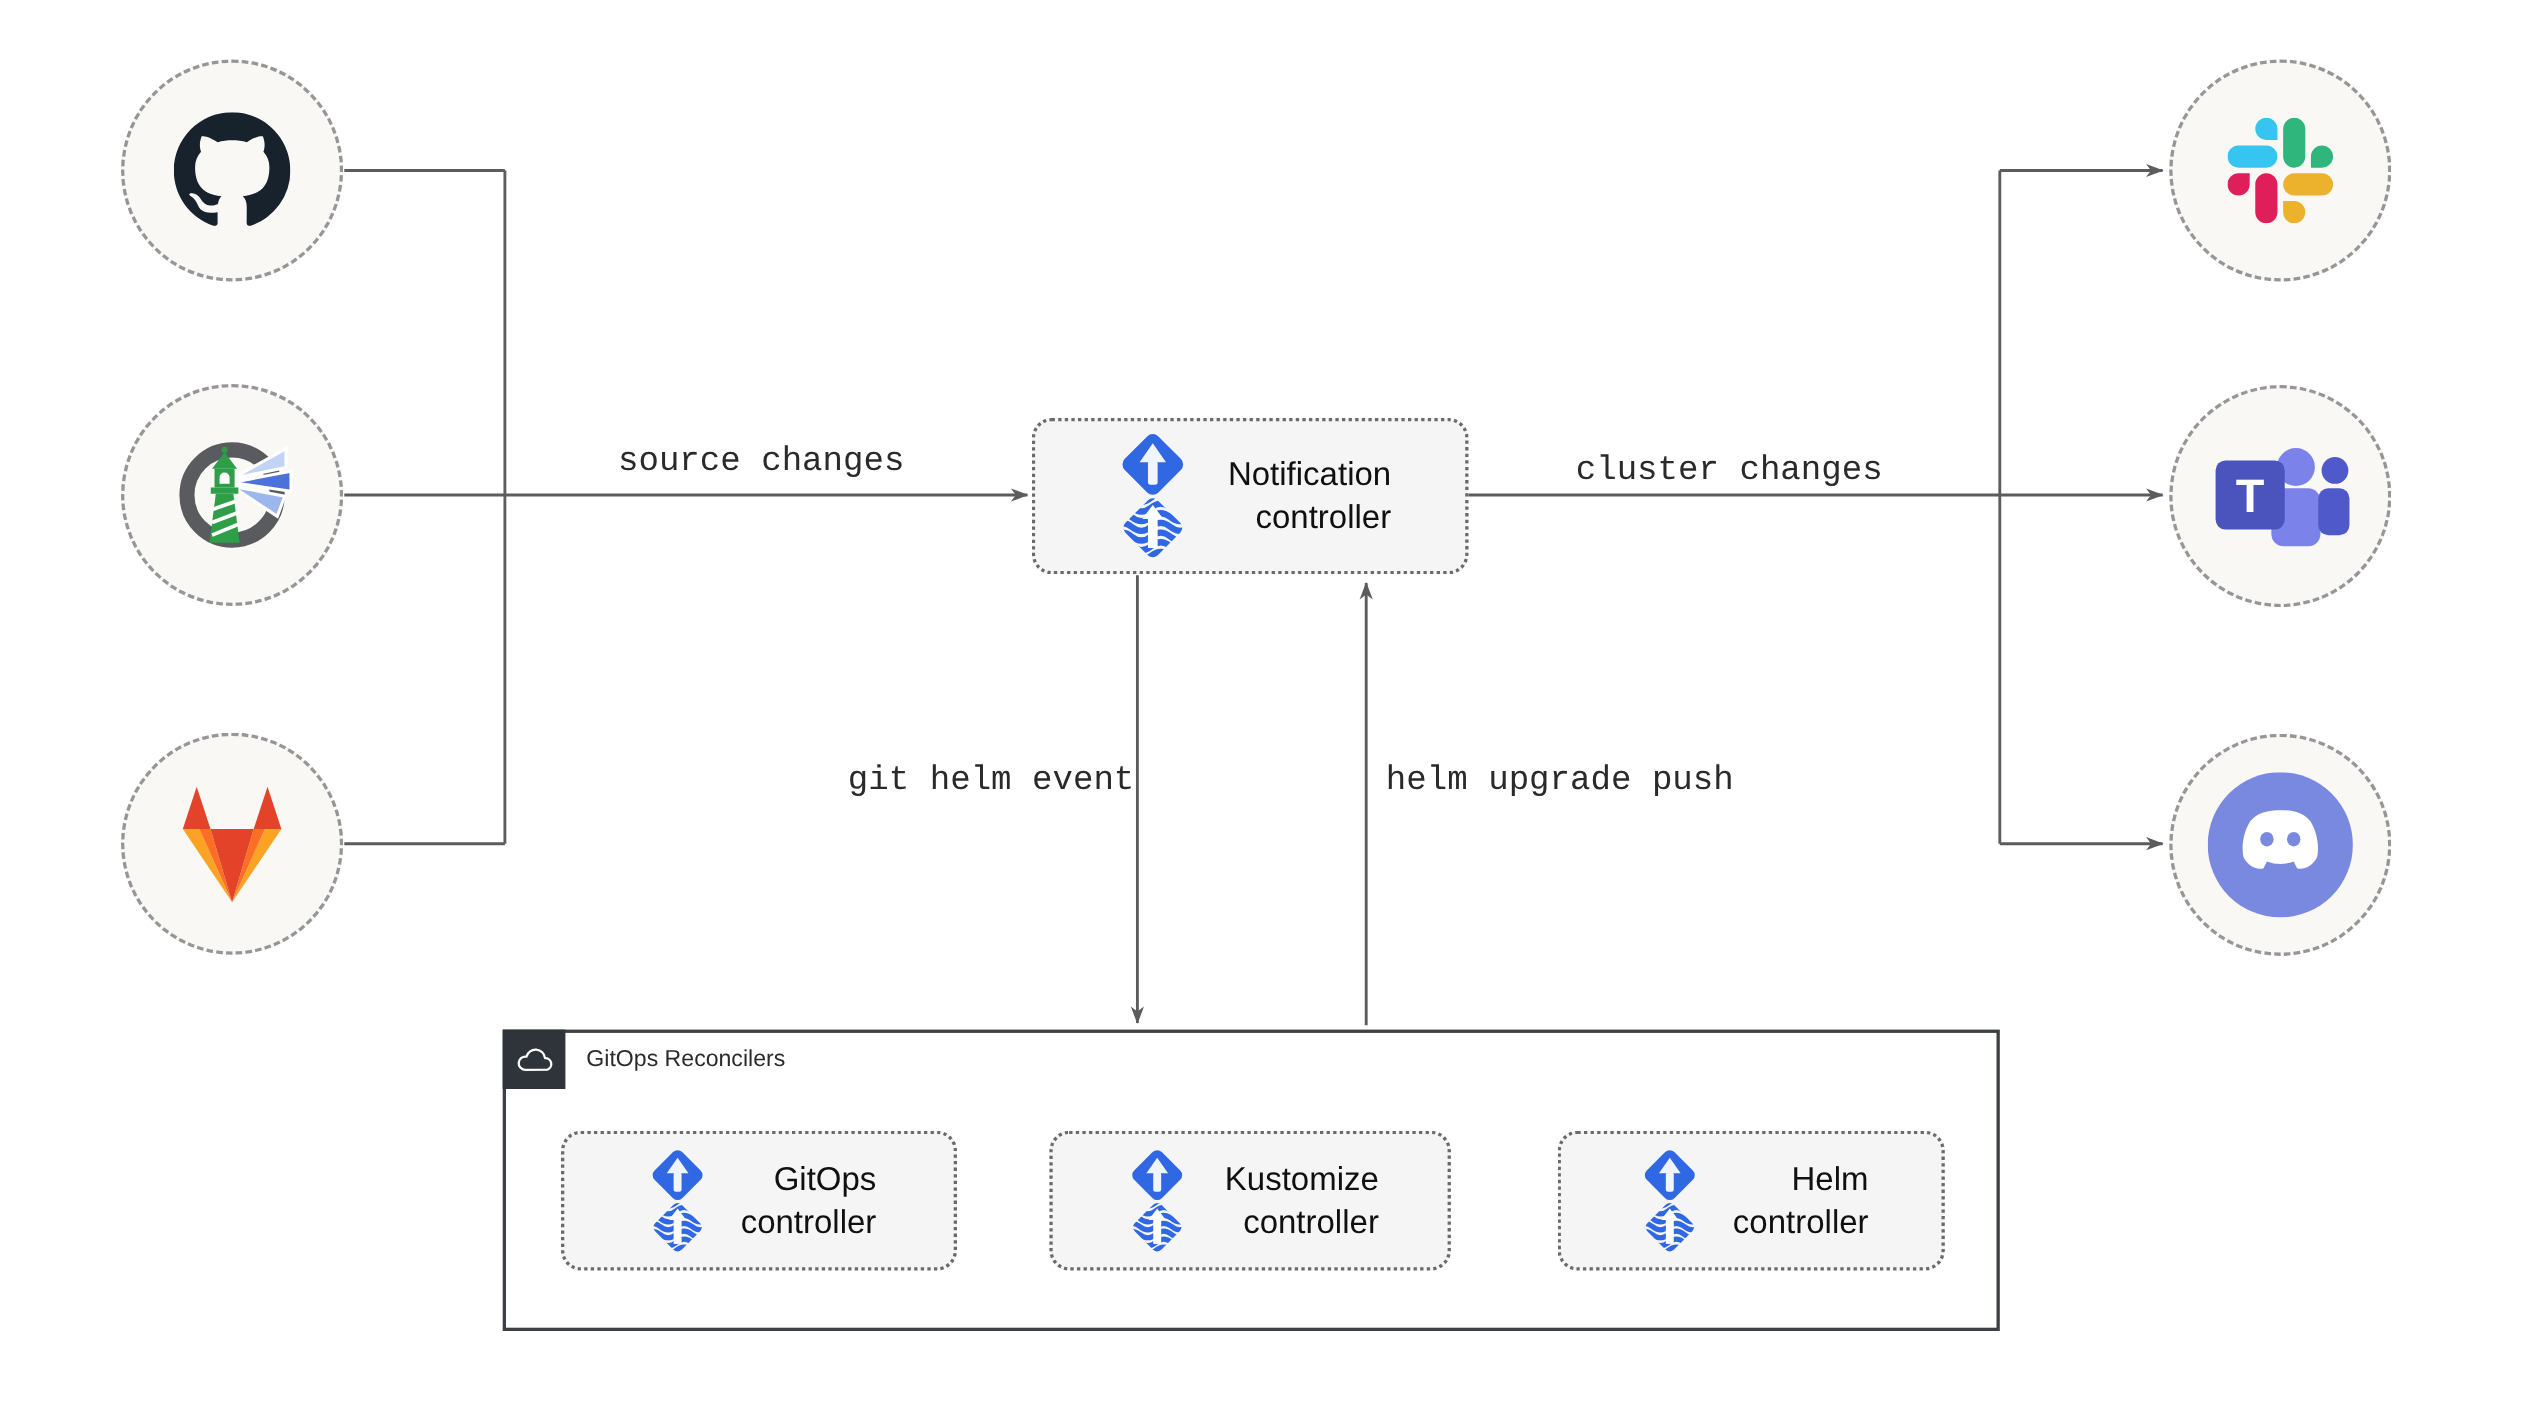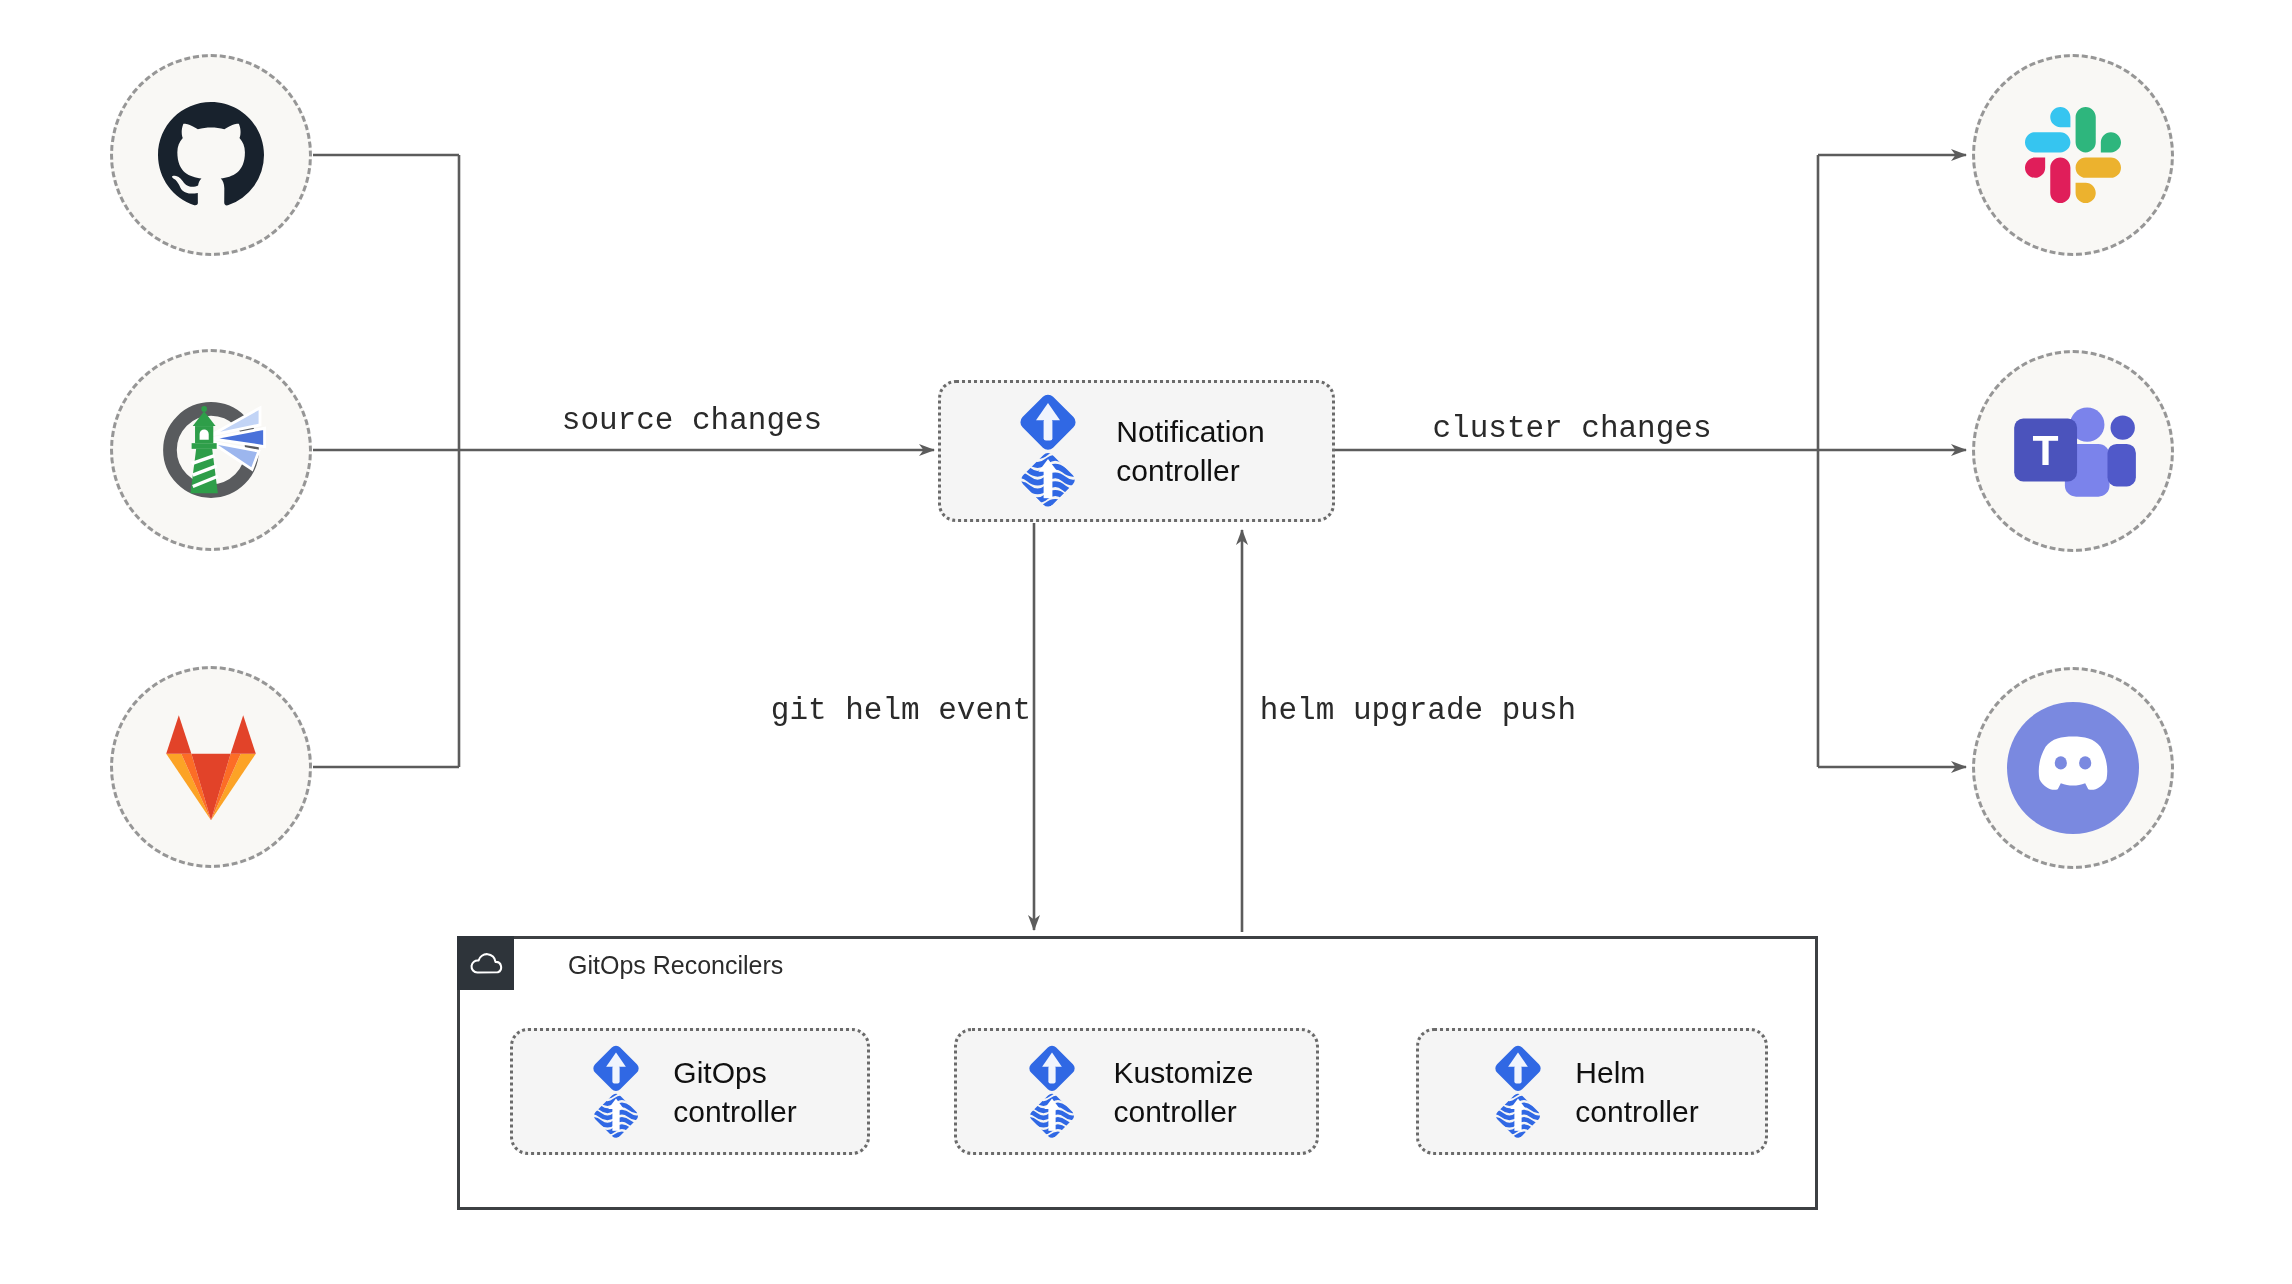--- a/index.html
+++ b/index.html
@@ -11,31 +11,31 @@
   .wires{position:absolute;left:0;top:0;pointer-events:none;}
   .circle-node{
     position:absolute;width:202px;height:202px;border-radius:50%;
     border:3px dashed #969696;background:#f9f8f5;box-sizing:border-box;
     display:flex;align-items:center;justify-content:center;
   }
   .ctrl-box{
     position:absolute;background:#f5f5f5;border:3px dotted #6a6a6a;border-radius:18px;
     box-sizing:border-box;display:flex;align-items:center;justify-content:center;gap:28px;
   }
-  .ctrl-label{font-size:30px;line-height:39px;color:#101010;text-align:left;}
+  .ctrl-label{font-size:30px;line-height:39px;color:#101010;text-align:right;}
   .edge-label{
     position:absolute;transform:translate(-50%,-50%);
     font-size:31px;color:#2a2a2a;white-space:nowrap;font-family:Liberation Mono, monospace;
   }
   .gitops{position:absolute;background:#ffffff;border:3px solid #3d4043;box-sizing:border-box;}
   .gitops-header{
     position:absolute;left:-3px;top:-3px;width:57px;height:54px;background:#2e343a;
     display:flex;align-items:center;justify-content:center;
   }
-  .gitops-title{position:absolute;left:73px;top:12px;font-size:25px;color:#2b2b2b;white-space:nowrap;margin-left:35px;}
+  .gitops-title{position:absolute;left:73px;top:12px;font-size:21px;color:#2b2b2b;white-space:nowrap;}
   .flux{flex:0 0 auto;}
 </style>
 </head>
 <body>
 
 <div class="canvas">
 
   <svg width="0" height="0" style="position:absolute" aria-hidden="true">
     <defs>
       <clipPath id="fluxclip">

